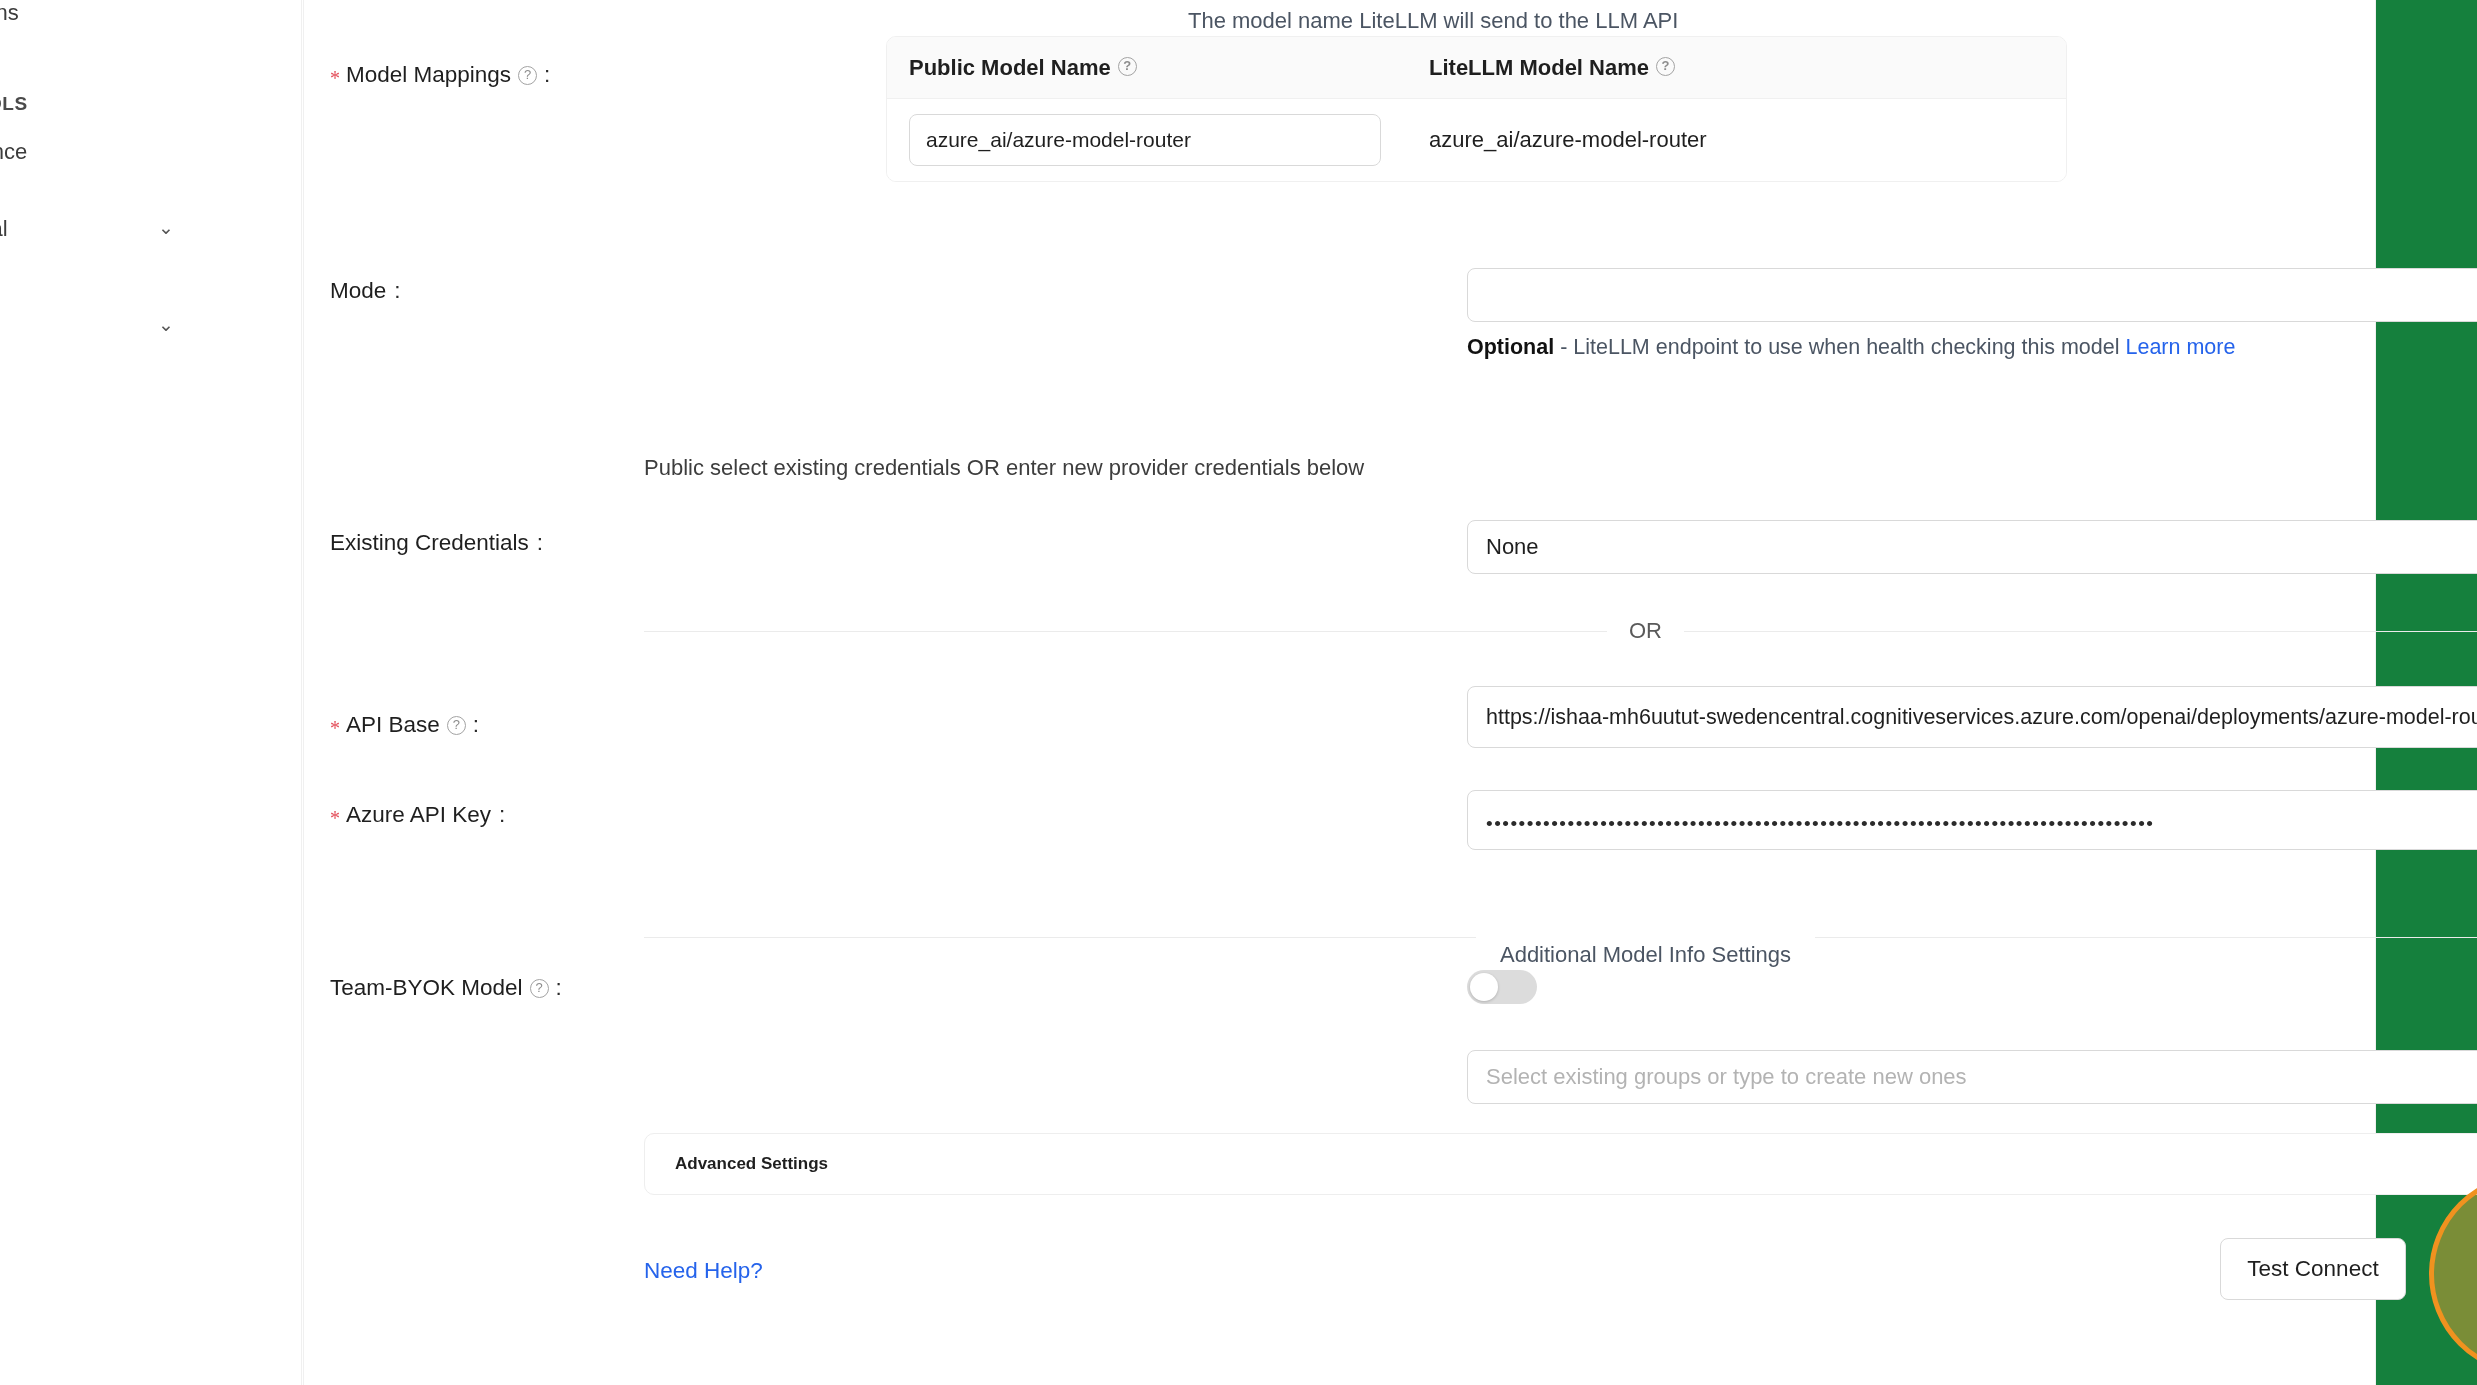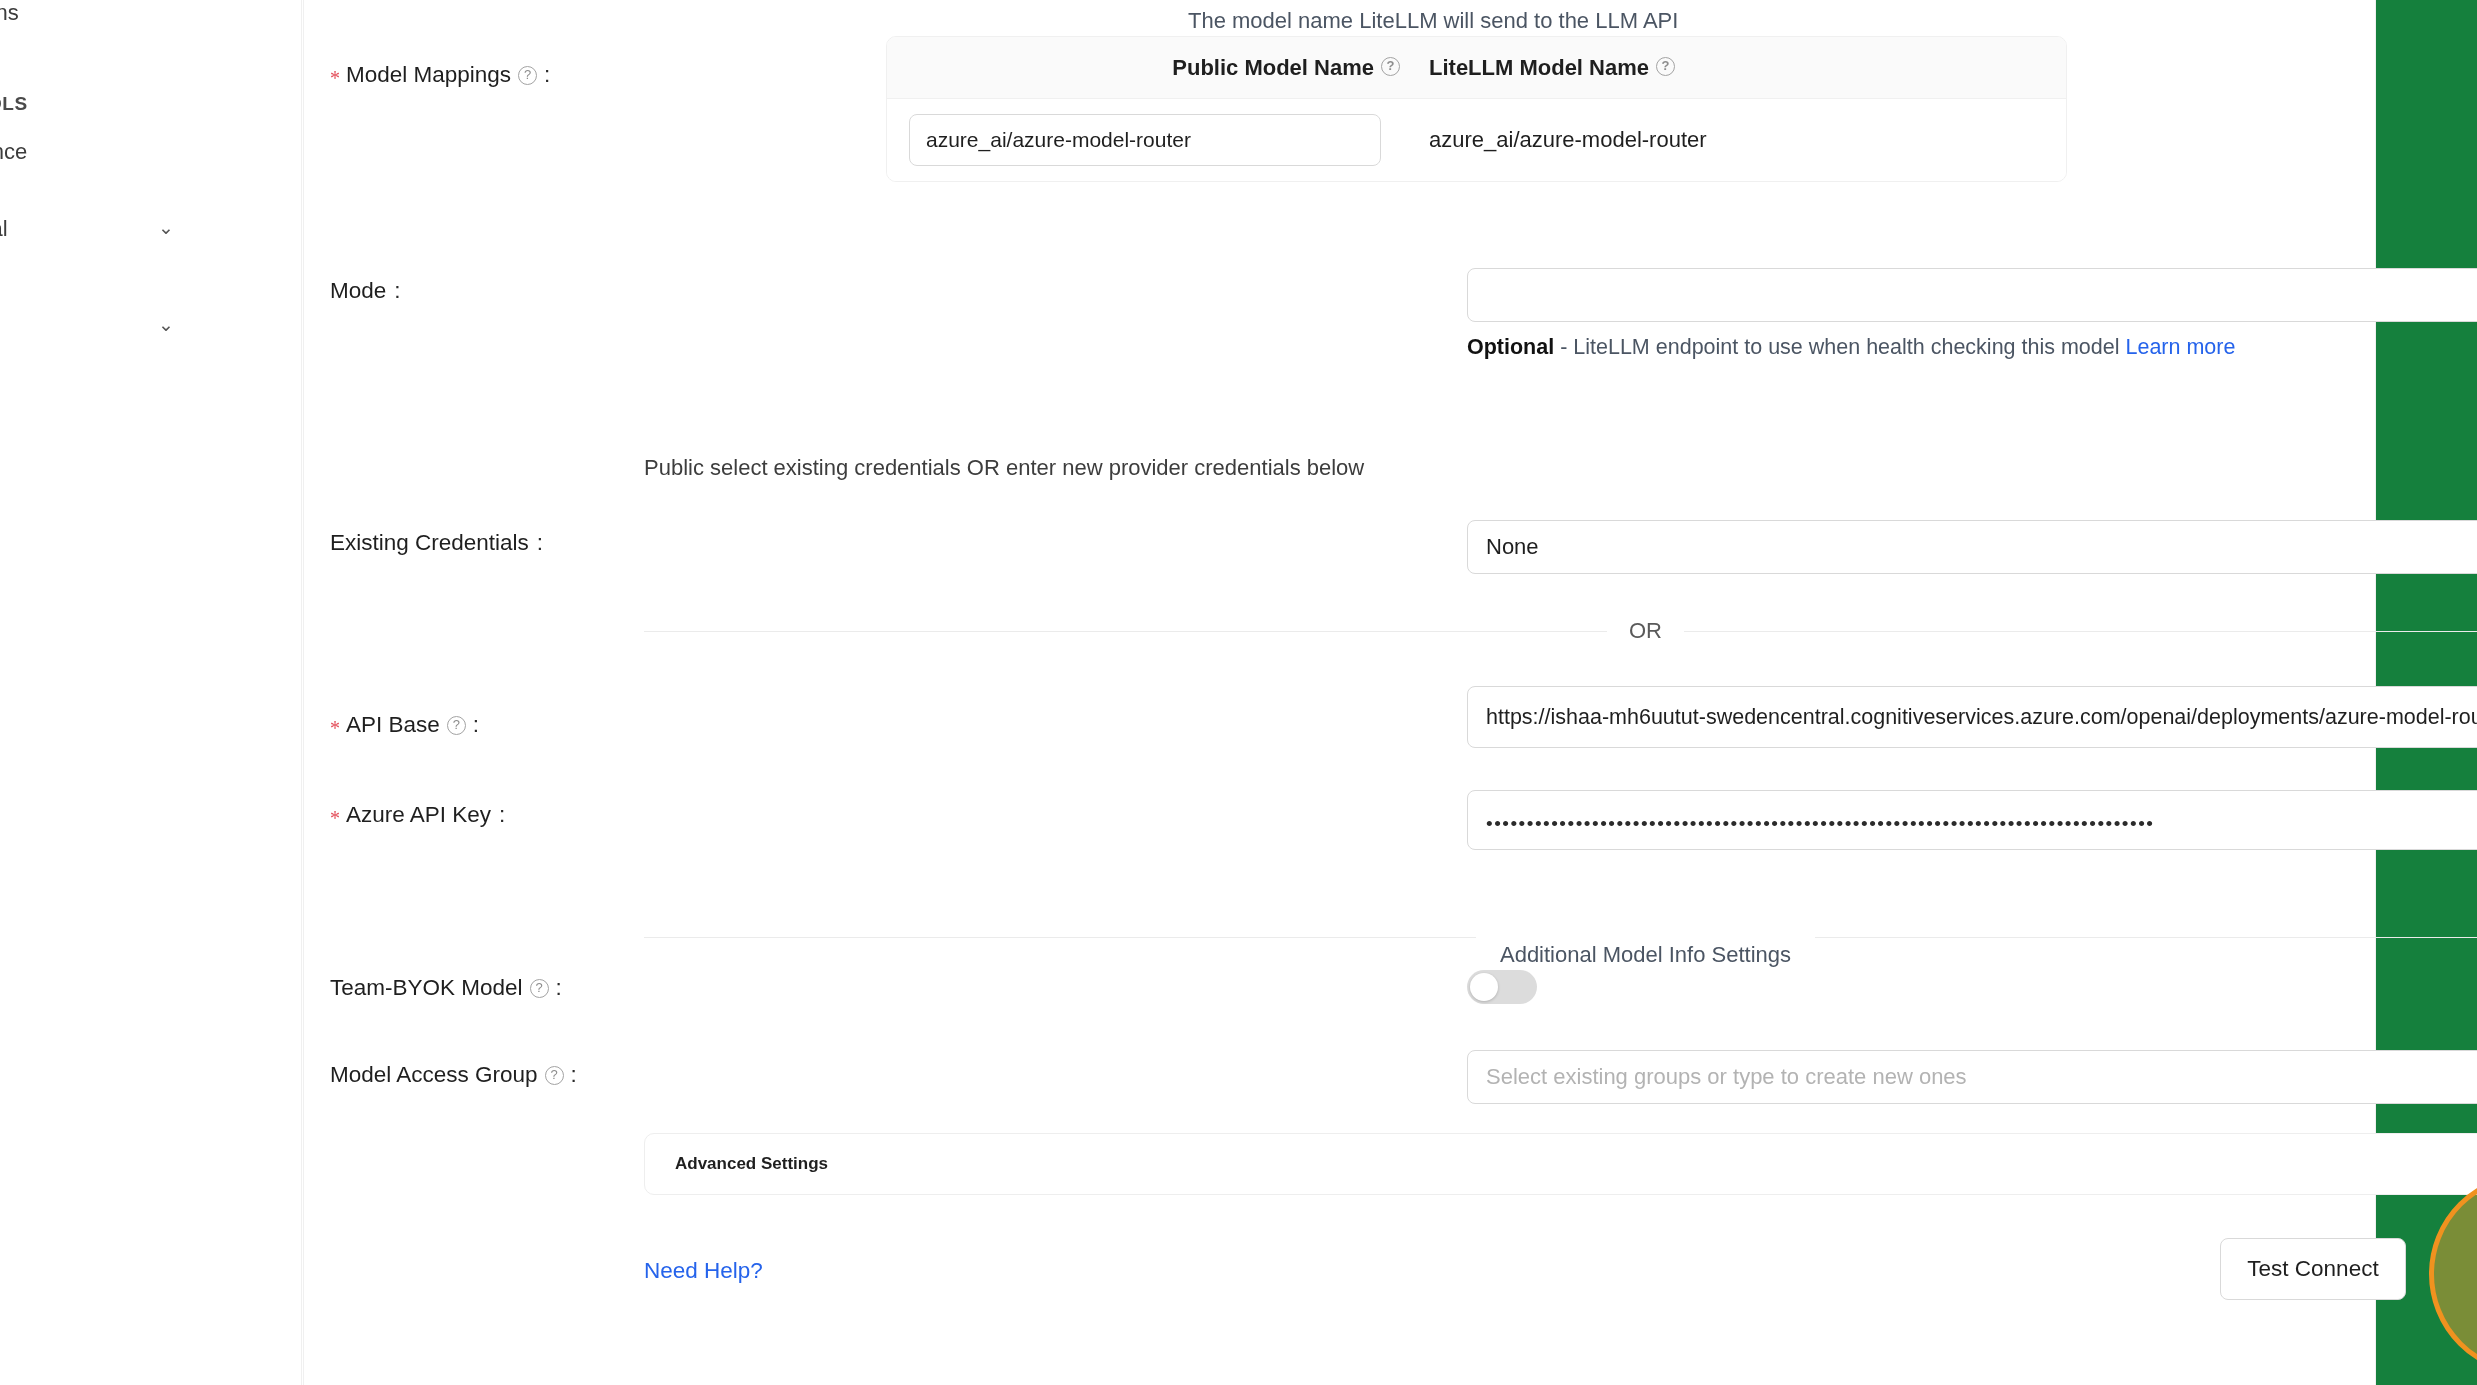--- a/index.html
+++ b/index.html
@@ -133,21 +133,21 @@
   }
   .mm-th {
     font-size: 22px;
     font-weight: 600;
     color: #1f1f1f;
     padding-left: 22px;
     display: flex;
     align-items: center;
     white-space: nowrap;
   }
-  .mm-th.c1 { width: 520px; justify-content: flex-end; }
+  .mm-th.c1 { width: 520px; }
   .mm-th.c2 { width: 640px; }
   .mm-row {
     display: flex;
     height: 82px;
     align-items: center;
     background: #fff;
   }
   .mm-td { padding-left: 22px; display: flex; align-items: center; }
   .mm-td.c1 { width: 520px; }
   .mm-td.c2 { width: 640px; font-size: 22px; color: #1f1f1f; white-space: nowrap; }
@@ -457,23 +457,20 @@
       <div class="sec-line"></div>
     </div>
 
     <div class="flabel" style="left:26px; top:975px;">
       <span>Team-BYOK Model</span><span class="qicon">?</span><span class="colon">:</span>
     </div>
     <div class="toggle">
       <div class="knob"></div>
     </div>
 
-    <div class="flabel" style="left:26px; top:1062px;">
-      <span>Model Access Group</span><span class="qicon">?</span><span class="colon">:</span>
-    </div>
     <div class="wfield" style="top:1050px;">
       <div class="sel">
         <span class="ph">Select existing groups or type to create new ones</span>
 
       </div>
     </div>
 
     <div class="adv">
       <div class="adv-title">Advanced Settings</div>
 

